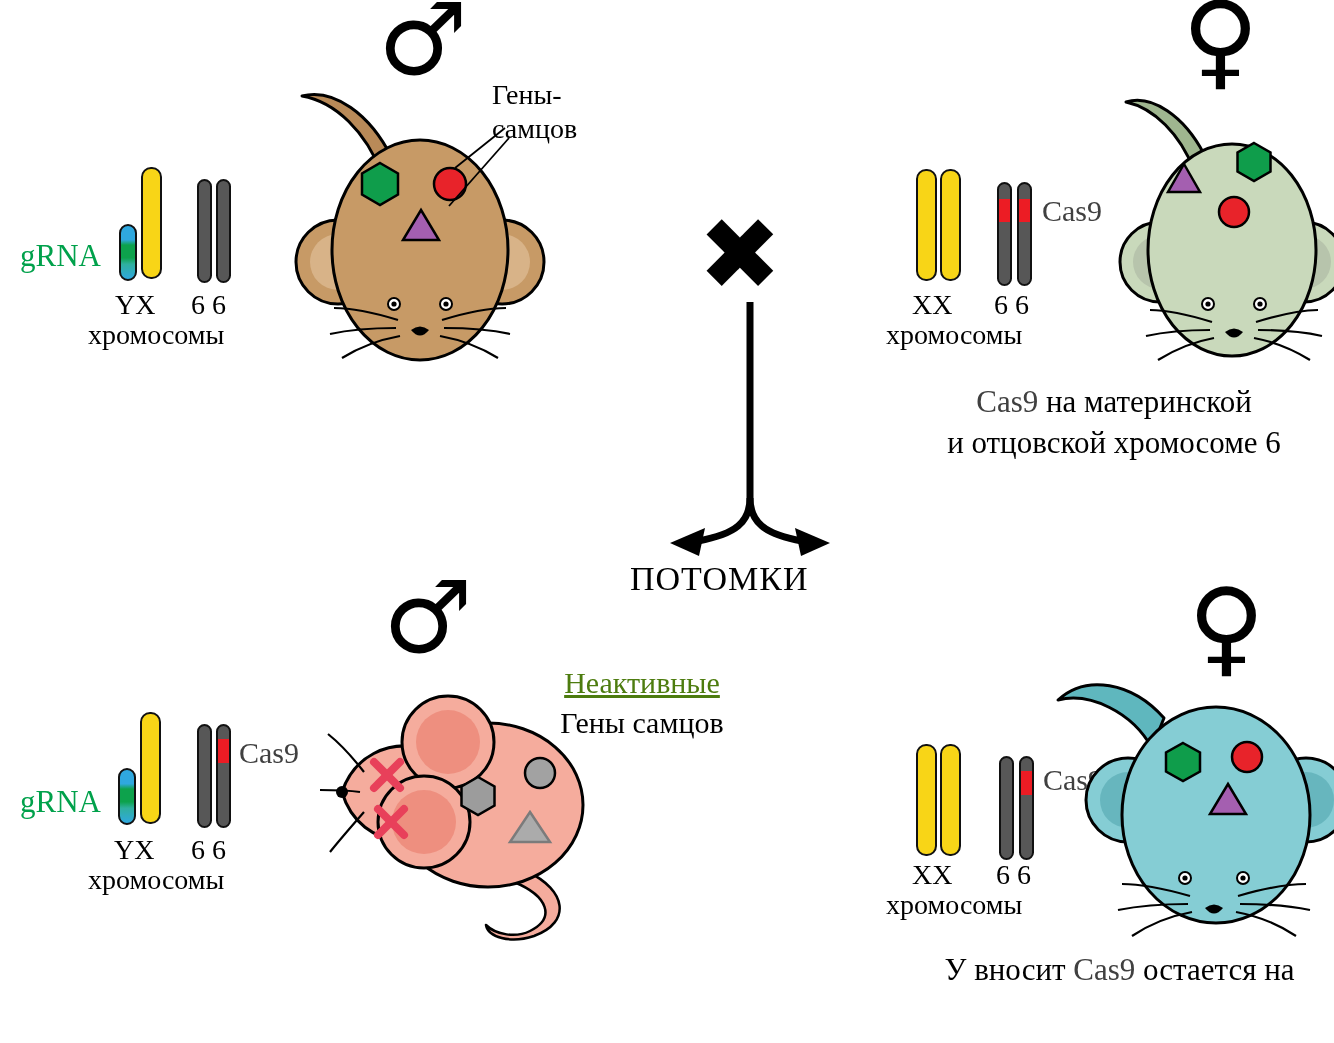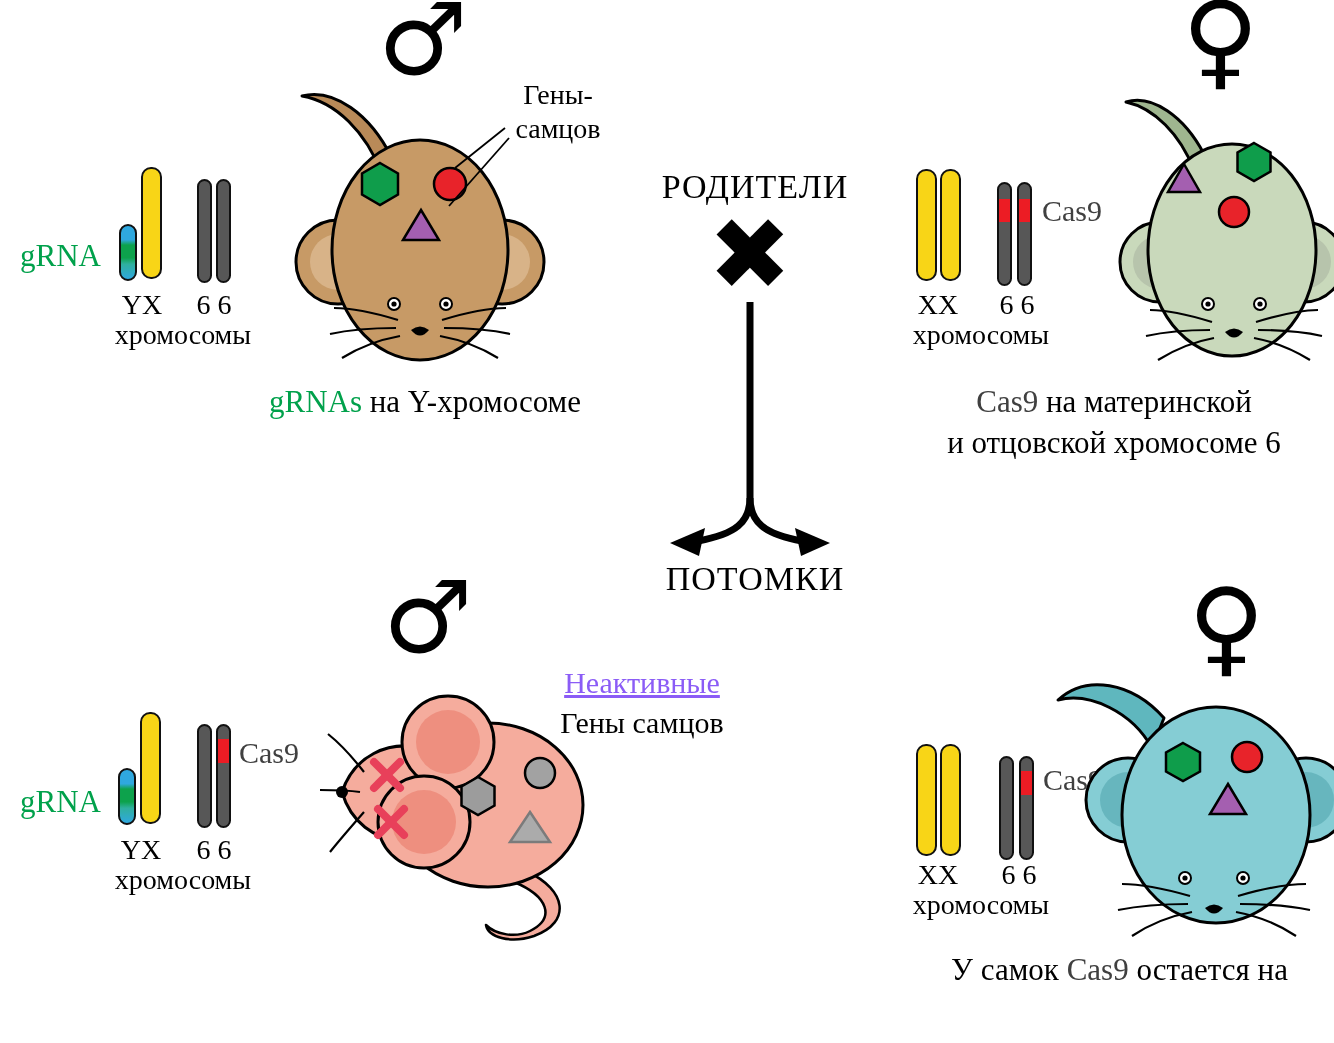--- a/index.html
+++ b/index.html
@@ -4,24 +4,24 @@
 <style>
   * { margin:0; padding:0; box-sizing:border-box; }
   html,body { background:#ffffff; }
   .stage { position:relative; width:1334px; height:1043px; background:#fff;
            font-family:"Liberation Serif","DejaVu Serif",serif; color:#000; overflow:hidden; }
   .layer { position:absolute; left:0; top:0; width:100%; height:100%; }
   .abs { position:absolute; }
   .txt { font-size:30px; line-height:1.3; }
   .txt-sm { font-size:28px; line-height:1.2; }
   .caption { font-size:31px; line-height:1.32; text-align:center; }
-  .center-text { text-align:center; }
+  .center-text { }
   .green { color:#00A14B; }
   .red { color:#404040; }
-  .gray-underline { color:#8b5cf6; text-decoration:underline; }
+  .gray-underline { color:#4d7c0f; text-decoration:underline; }
   .sex { font-family:"DejaVu Sans",sans-serif; font-weight:bold; line-height:1; }
   .cross { font-family:"DejaVu Sans",sans-serif; font-weight:bold; font-size:100px; line-height:1; }
   .big-label { font-size:34px; letter-spacing:1px; }
   .chrom { position:absolute; border:2.5px solid #111; border-radius:10px; }
   .chrom-yellow { width:21px; height:112px; background:#F8D517; }
   .chrom-gray { width:15px; height:104px; background:#575757; border-radius:8px; border-width:2px; overflow:hidden; }
   .chrom-grna { width:18px; height:57px; border-radius:9px; border-width:2px;
       background:linear-gradient(180deg,#2FA8DF 0%,#2FA8DF 26%,#0DA24C 36%,#0DA24C 60%,#2FB09F 72%,#2FA8DF 100%); }
   .cas9-seg { position:absolute; left:0; right:0; background:#EC1C24; }
   svg { overflow:visible; display:block; }
@@ -79,23 +79,20 @@
 
     <div class="abs txt-sm center-text" style="left:492px; top:78px; width:132px;">
       <div>Гены-</div>
       <div>самцов</div>
     </div>
     <svg class="abs" style="left:415px; top:118px;" width="130" height="100" viewBox="0 0 130 100">
       <line x1="90" y1="10" x2="40" y2="50" stroke="#000" stroke-width="1.8"></line>
       <line x1="94" y1="20" x2="34" y2="88" stroke="#000" stroke-width="1.8"></line>
     </svg>
 
-    <div class="abs caption" style="left:180px; top:382px; width:490px;">
-      <span class="green">gRNAs</span><span> на Y-хромосоме</span>
-    </div>
   </div>
 
   <div class="layer">
 
     <div class="abs sex" style="left:1182px; top:-12px; font-size:105px;">♀</div>
 
     <div class="abs chrom chrom-yellow" style="left:916px; top:169px;"></div>
     <div class="abs chrom chrom-yellow" style="left:940px; top:169px;"></div>
     <div class="abs chrom chrom-gray" style="left:997px; top:182px;">
       <span class="cas9-seg" style="top:15px; height:23px;"></span>
@@ -140,21 +137,20 @@
       </g>
     </svg>
 
     <div class="abs caption" style="left:912px; top:382px; width:404px;">
       <div><span class="red">Cas9</span><span> на материнской</span></div>
       <div>и отцовской хромосоме 6</div>
     </div>
   </div>
 
   <div class="layer">
-    <div class="abs txt big-label center-text" style="left:630px; top:165px; width:250px;">РОДИТЕЛИ</div>
 
     <div class="abs cross center-text" style="left:698px; top:205px; width:104px;">✖</div>
 
     <svg class="abs" style="left:650px; top:300px;" width="200" height="255" viewBox="0 0 200 255">
       <path d="M100,2 L100,198" stroke="#000" stroke-width="7" fill="none"></path>
       <path d="M100,198 C100,222 86,234 48,241" stroke="#000" stroke-width="7" fill="none"></path>
       <path d="M100,198 C100,222 114,234 152,241" stroke="#000" stroke-width="7" fill="none"></path>
       <polygon points="20,243 55,228 49,256" fill="#000"></polygon>
       <polygon points="180,243 145,228 151,256" fill="#000"></polygon>
     </svg>
@@ -259,17 +255,17 @@
         <path d="M98,236 C70,228 50,224 30,224"></path>
         <path d="M96,244 C68,244 46,246 26,250"></path>
         <path d="M100,252 C78,256 58,264 40,276"></path>
         <path d="M146,236 C174,228 194,224 214,224"></path>
         <path d="M148,244 C176,244 198,246 218,250"></path>
         <path d="M144,252 C166,256 186,264 204,276"></path>
       </g>
     </svg>
 
     <div class="abs caption" style="left:905px; top:950px; width:429px;">
-      <div><span>У самок </span><span class="red">Cas9</span><span> остается на</span></div>
+      <div><span>У вносит </span><span class="red">Cas9</span><span> остается на</span></div>
     </div>
   </div>
 
 </div>
 
 </body></html>

